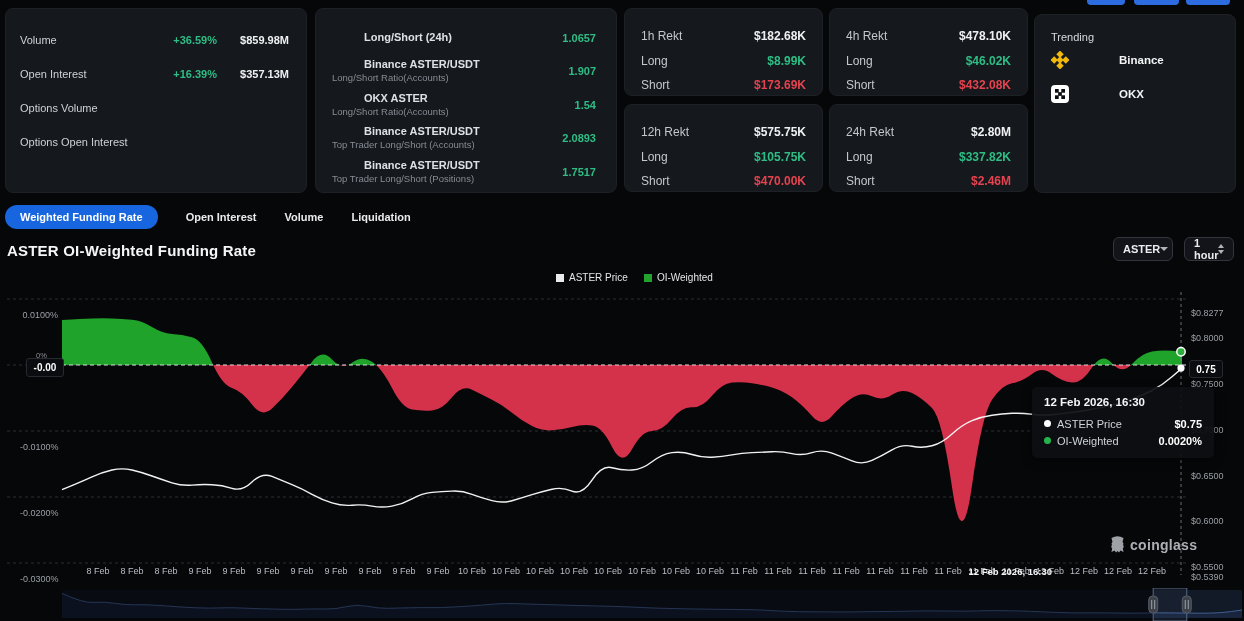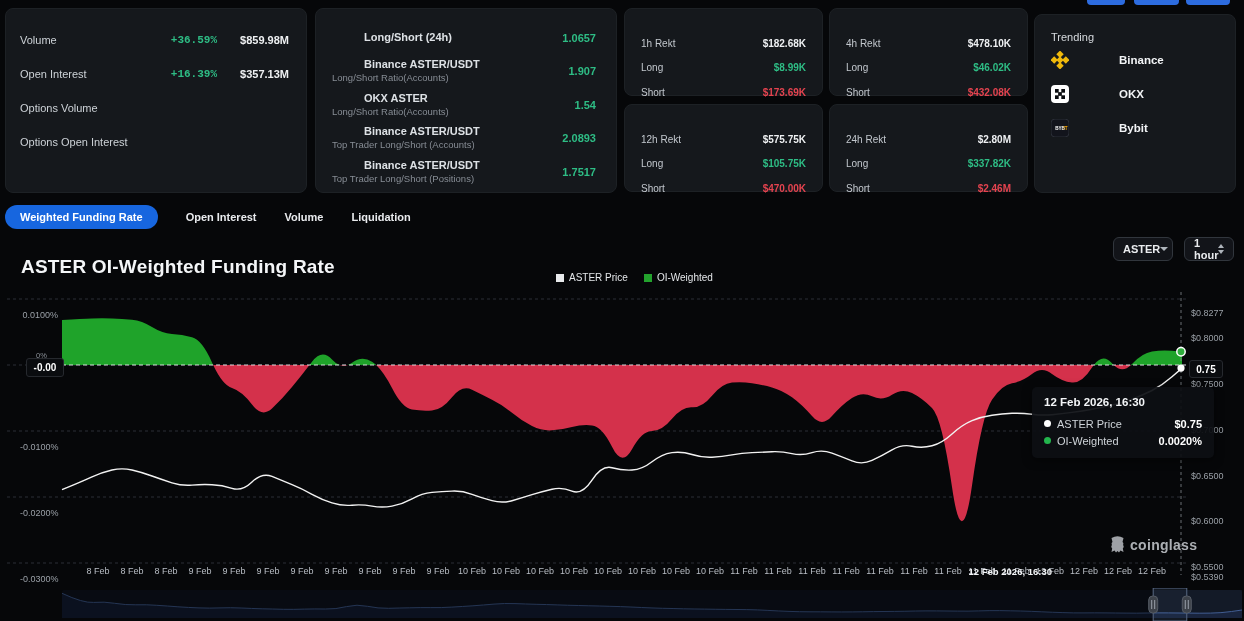--- a/index.html
+++ b/index.html
@@ -2,48 +2,48 @@
 <html><head>
 <meta charset="utf-8">
 <style>
   html,body{margin:0;padding:0;background:#060709;font-family:"Liberation Sans",sans-serif;}
   .screen{position:relative;width:1244px;height:621px;background:#060709;overflow:hidden;color:#eef0f2;}
   .card{position:absolute;background:#15181c;border-radius:8px;border:1px solid #1d2125;box-sizing:border-box;}
   
   .card-market{left:5px;top:8px;width:302px;height:185px;padding:14px 17px 0 14px;}
   .m-row{display:flex;align-items:center;height:34px;font-size:11px;}
   .m-label{color:#cdd2d7;flex:0 0 auto;}
-  .m-change{margin-left:auto;color:#2ebd85;font-weight:bold;font-family:Liberation Mono, monospace;}
+  .m-change{margin-left:auto;color:#2ebd85;font-weight:bold;}
   .m-value{width:72px;text-align:right;color:#eef0f2;font-weight:bold;}
   
   .card-ls{left:315px;top:8px;width:302px;height:185px;padding:12px 20px 0 16px;}
   .ls-row{display:flex;align-items:center;height:33.5px;}
   .ls-text{line-height:1.25;}
   .ls-main{font-size:11px;color:#dde1e5;font-weight:bold;margin-left:32px;}
   .ls-sub{font-size:9.5px;color:#878d95;}
   .ls-value{margin-left:auto;font-size:11px;color:#2ebd85;font-weight:bold;}
   
   .rekt-card{width:199px;height:88px;padding:15px 16px 0 16px;}
-  .r-row{display:flex;height:24.5px;align-items:flex-end;font-size:10px;}
+  .r-row{display:flex;height:24.5px;align-items:center;font-size:12px;}
   .r-label{color:#c3c8ce;}
   .r-value{margin-left:auto;font-weight:bold;}
   .r-total{color:#eef0f2;} .r-long{color:#2ebd85;} .r-short{color:#e4434f;}
   
   .card-trending{left:1034px;top:14px;width:202px;height:179px;padding:16px 14px 0 16px;}
   .t-title{font-size:11px;color:#d6dade;}
   .t-item{display:flex;align-items:center;height:34px;margin-top:0px;}
   .t-item .t-name{margin-left:10px;font-size:11.5px;font-weight:bold;color:#f2f4f6;padding-left:40px;}
   .t-icon{width:18px;height:18px;flex:0 0 18px;}
   
   .cutoff{position:absolute;top:0;height:5px;background:#2d6ce0;border-radius:0 0 4px 4px;}
   
   .tabs{position:absolute;left:5px;top:205px;display:flex;align-items:center;gap:28px;height:24px;}
   .tab{font-size:11px;font-weight:bold;color:#e9ebee;cursor:pointer;white-space:nowrap;}
   .tab.active{background:#1766df;color:#fff;border-radius:14px;padding:6px 15px;}
-  .chart-title{position:absolute;left:5px;top:240px;margin:16px;font-size:19px;font-weight:bold;color:#f4f6f8;letter-spacing:.2px;}
+  .chart-title{position:absolute;left:5px;top:240px;margin:2px;font-size:15px;font-weight:bold;color:#f4f6f8;letter-spacing:.2px;}
   
   .select{position:absolute;top:237px;height:24px;border:1px solid #31363d;border-radius:6px;display:flex;align-items:center;padding:0 9px;font-size:11px;font-weight:bold;color:#e9ebee;background:#121419;box-sizing:border-box;}
   .select.symbol{left:1113px;width:60px;justify-content:space-between;}
   .select.interval{left:1184px;width:50px;justify-content:space-between;}
   .caret{width:0;height:0;border-left:4px solid transparent;border-right:4px solid transparent;border-top:4px solid #aeb4bb;}
   .spin{display:flex;flex-direction:column;gap:2px;}
   .spin i{width:0;height:0;border-left:3.5px solid transparent;border-right:3.5px solid transparent;display:block;}
   .spin .up{border-bottom:4px solid #aeb4bb;} .spin .dn{border-top:4px solid #aeb4bb;}
   
   .legend{position:absolute;left:556px;top:272px;display:flex;gap:16px;align-items:center;}
@@ -208,28 +208,20 @@
         <div class="t-item">
           <span class="t-icon"><svg width="18" height="18" viewBox="0 0 18 18" style="position: static;">
               <rect x="0" y="0" width="18" height="18" rx="4" fill="#fff"></rect>
               <rect x="4" y="4" width="3.7" height="3.7" fill="#0b0d10"></rect>
               <rect x="10.3" y="4" width="3.7" height="3.7" fill="#0b0d10"></rect>
               <rect x="7.15" y="7.15" width="3.7" height="3.7" fill="#0b0d10"></rect>
               <rect x="4" y="10.3" width="3.7" height="3.7" fill="#0b0d10"></rect>
               <rect x="10.3" y="10.3" width="3.7" height="3.7" fill="#0b0d10"></rect>
             </svg></span>
           <span class="t-name">OKX</span>
-        </div>
-        <div class="t-item">
-          <span class="t-icon"><svg width="18" height="18" viewBox="0 0 18 18" style="position: static;">
-              <rect x="0" y="0" width="18" height="18" rx="4" fill="#12141c" stroke="#2a2e36" stroke-width="1"></rect>
-              <text x="9" y="11" text-anchor="middle" font-size="4.6" font-family="Liberation Sans, sans-serif" font-weight="bold" fill="#fff">BYB</text>
-              <text x="14.4" y="11" text-anchor="middle" font-size="4.6" font-weight="bold" fill="#f7a600" font-family="Liberation Sans, sans-serif">!T</text>
-            </svg></span>
-          <span class="t-name">Bybit</span>
         </div>
       </div>
   </section>
 
   <nav class="tabs" id="tabs">
       <div class="tab active">Weighted Funding Rate</div>
       <div class="tab">Open Interest</div>
       <div class="tab">Volume</div>
       <div class="tab">Liquidation</div>
     </nav>

